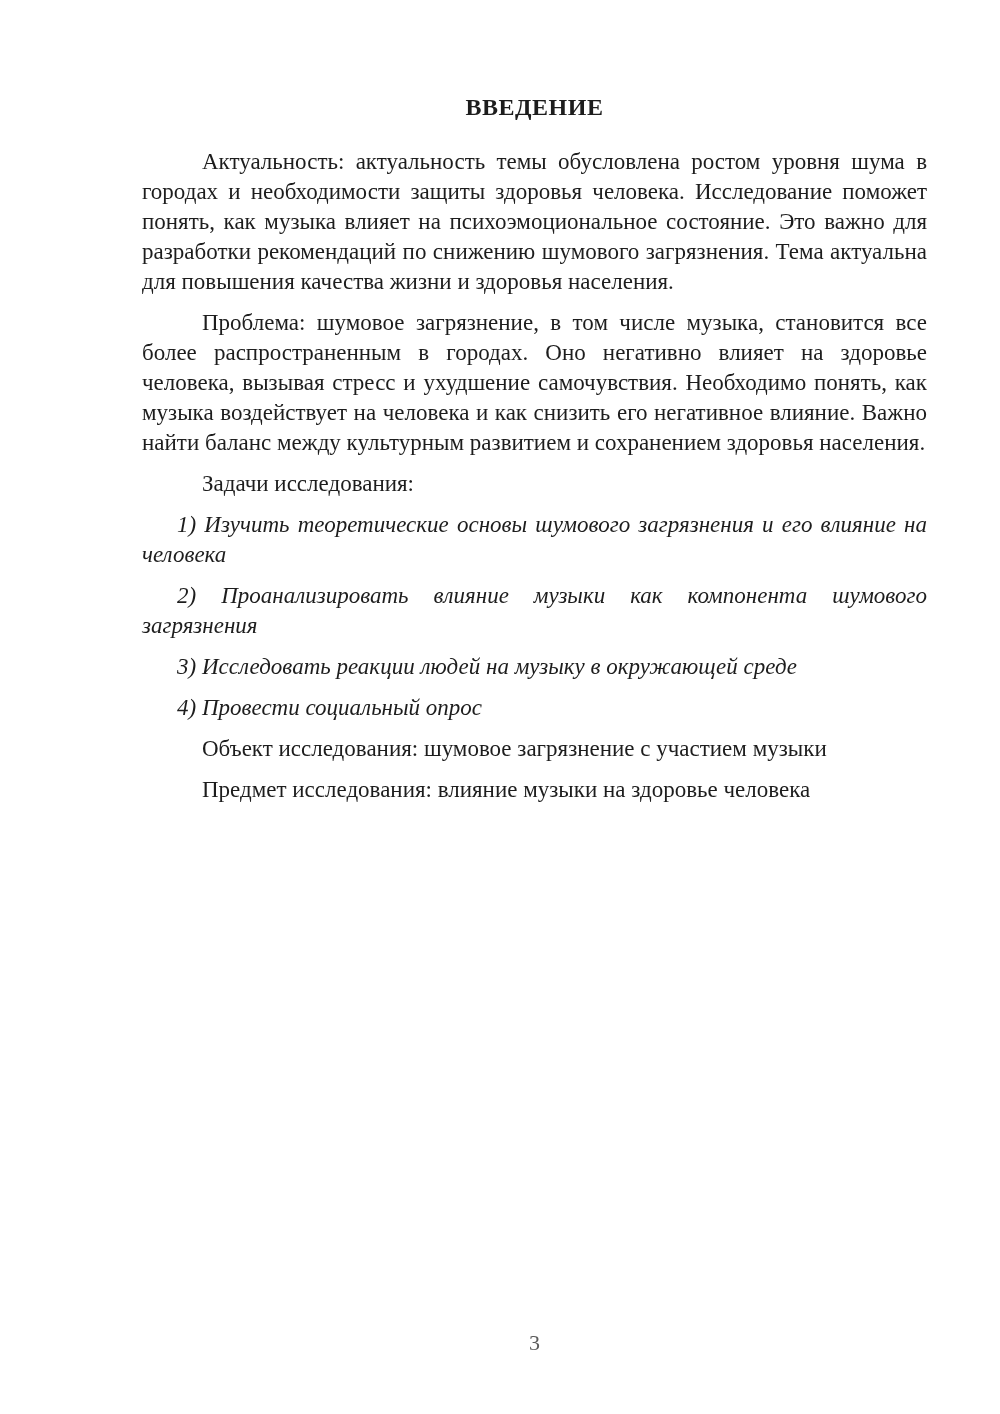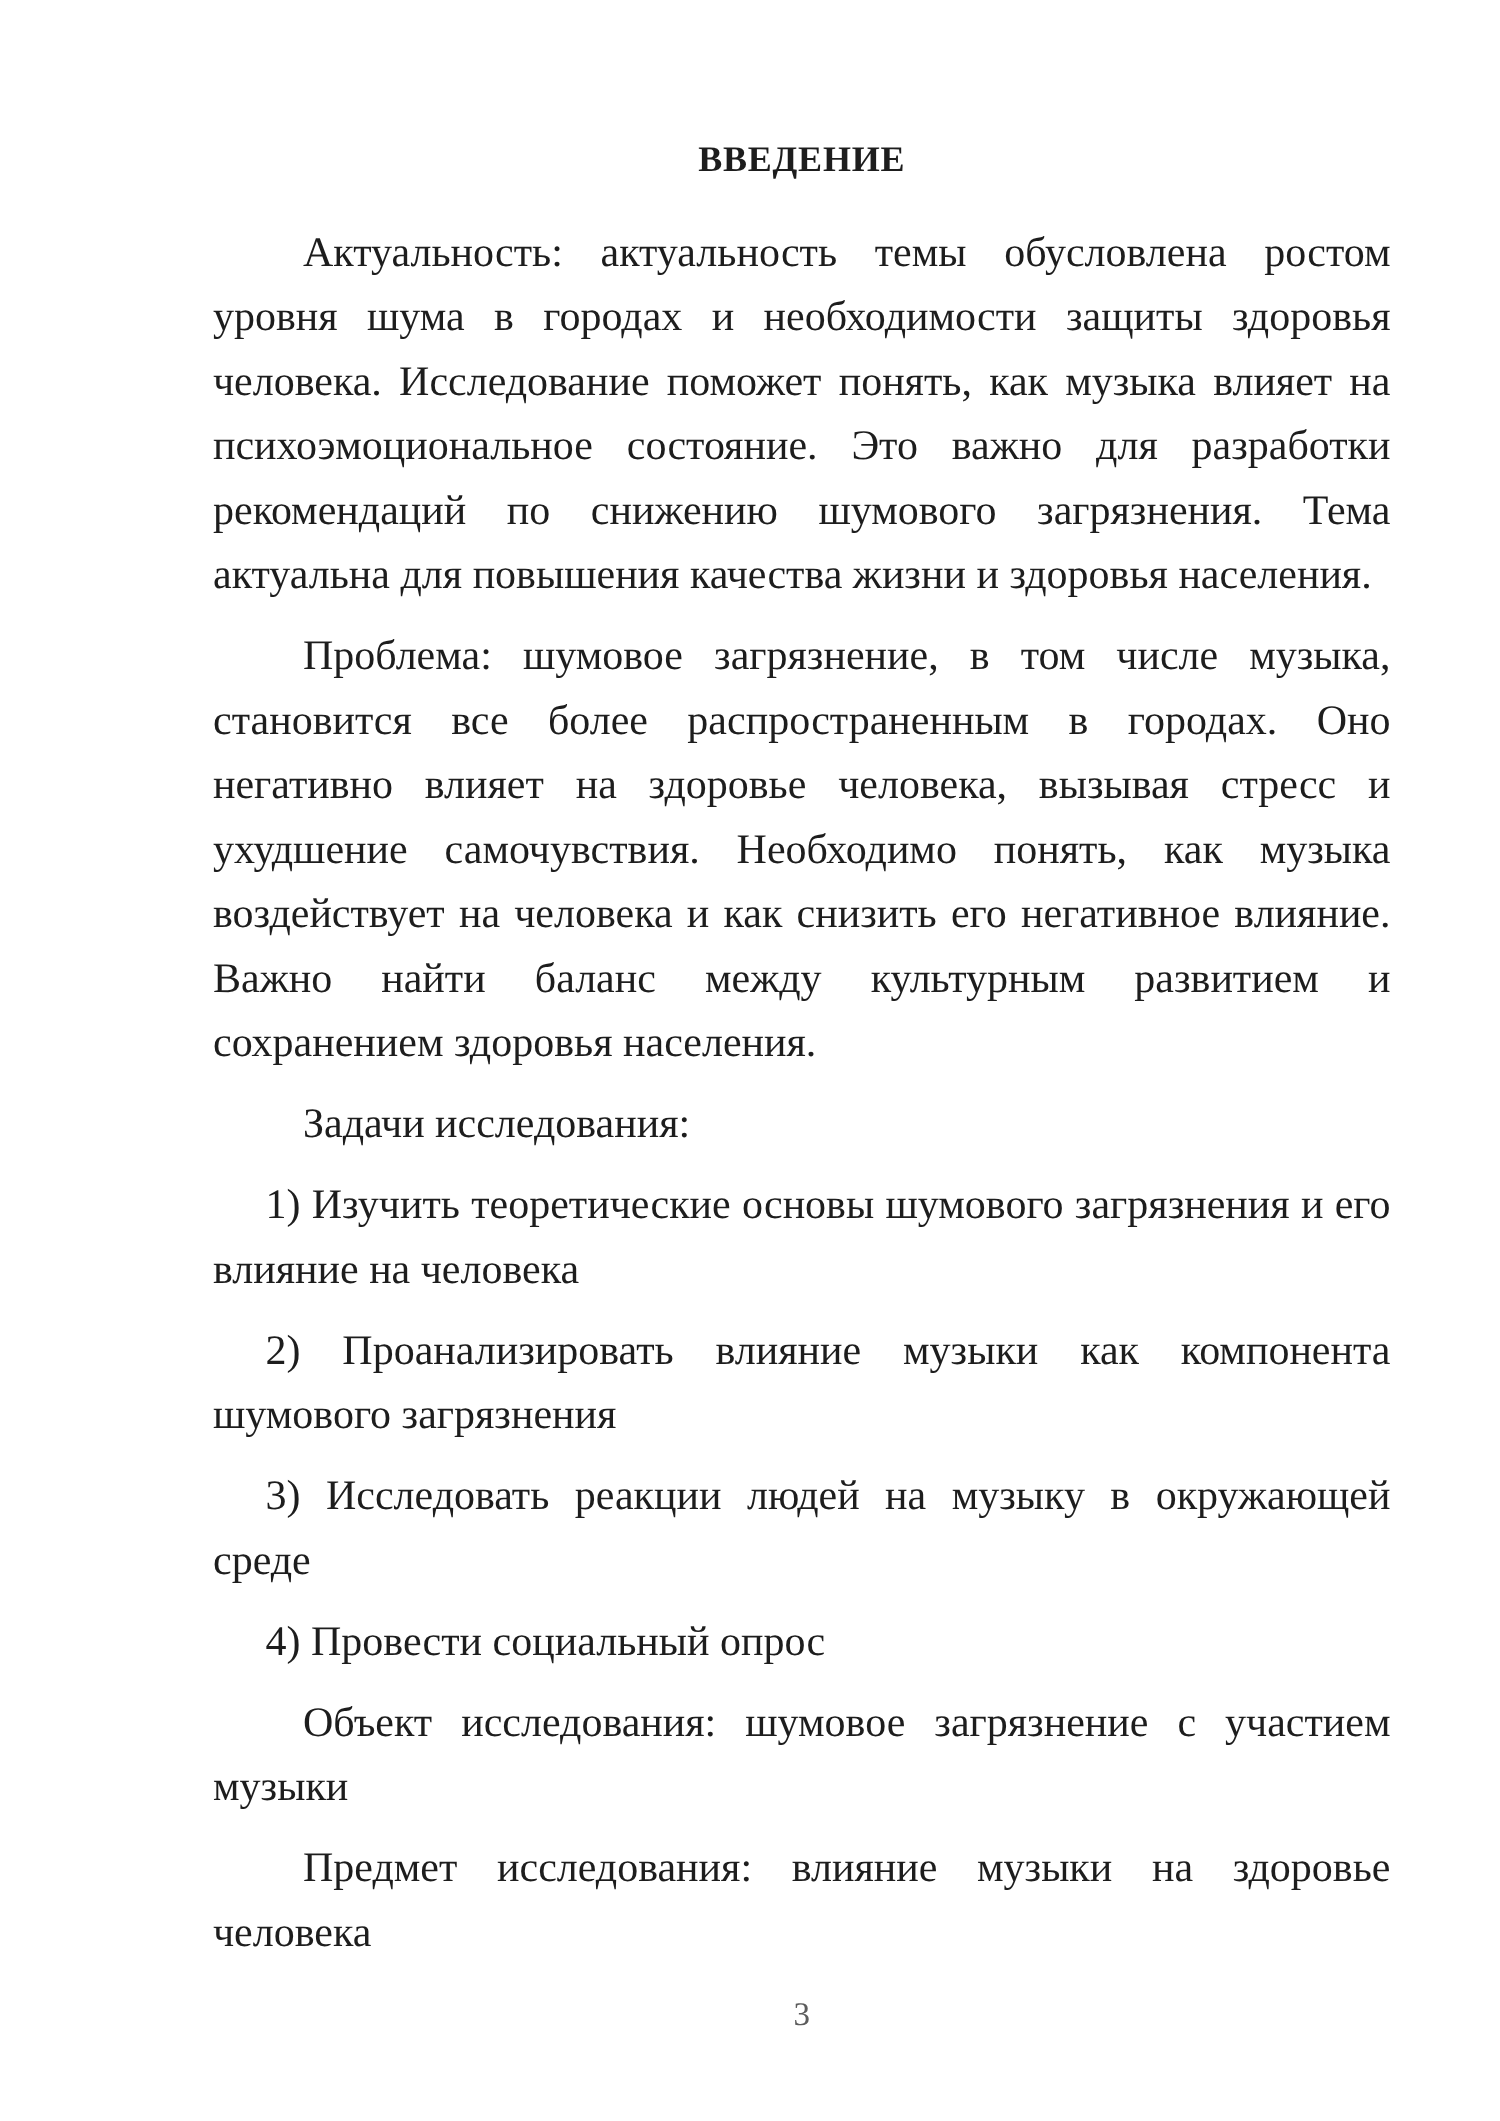--- a/index.html
+++ b/index.html
@@ -21,28 +21,29 @@
   }
   .doc-title {
     font-size: 24px;
     line-height: 35px;
     font-weight: bold;
     text-align: center;
     margin: 0 0 22px 0;
     letter-spacing: 0.5px;
   }
   .para {
-    font-size: 28px;
-    line-height: 43px;
+    font-size: 23px;
+    line-height: 30px;
     text-align: justify;
     text-indent: 60px;
     margin: 0 0 11px 0;
   }
   .para.task {
     text-indent: 35px;
+    font-style: italic;
   }
   .page-number {
     position: absolute;
     top: 1328px;
     left: 142px;
     width: 785px;
     text-align: center;
     font-size: 22px;
     line-height: 30px;
     color: #5c5c5c;

